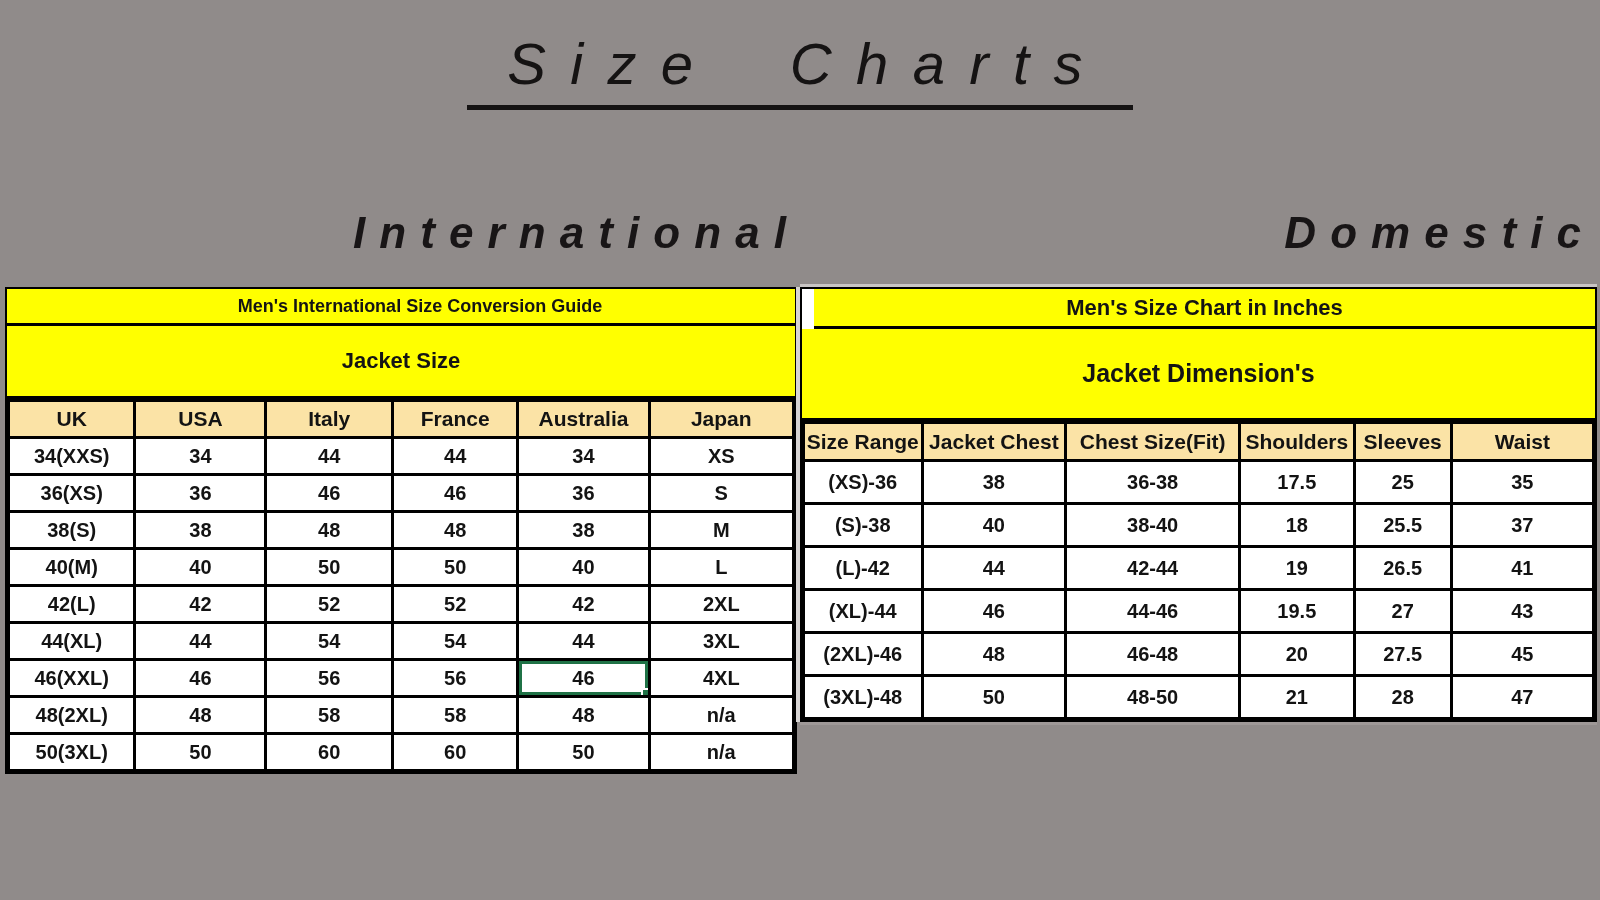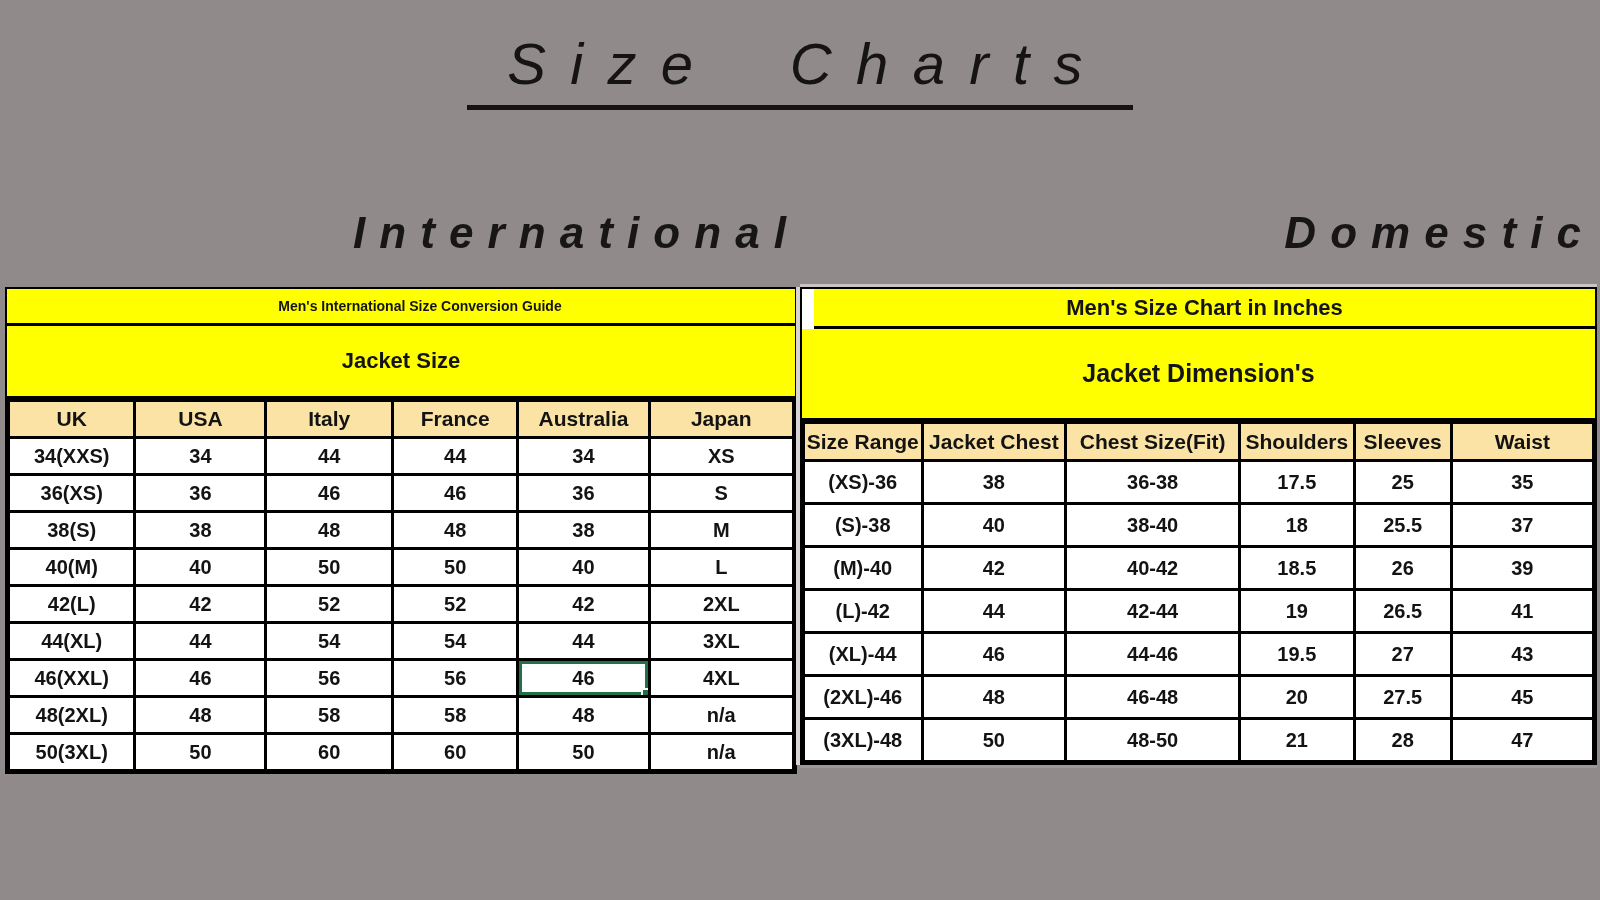--- a/index.html
+++ b/index.html
@@ -62,21 +62,21 @@
   .tbl-banner {
     background: #FFFF00;
     border-bottom: 3px solid #000;
     display: flex;
     align-items: center;
     justify-content: center;
     font-weight: 700;
     color: #141414;
     text-align: center;
   }
-  .intl-panel .tbl-banner.title    { height: 37px; font-size: 14px; padding-left: 38px; }
+  .intl-panel .tbl-banner.title    { height: 37px; font-size: 18px; padding-left: 38px; }
   .intl-panel .tbl-banner.subtitle { height: 73px; font-size: 22px; }
   .dom-panel  .tbl-banner.title    { height: 40px; font-size: 22px; margin-left: 12px; }
   .dom-panel  .tbl-banner.subtitle { height: 92px; font-size: 25px; }
 
   table.size-table {
     border-collapse: collapse;
     width: 100%;
     table-layout: fixed;
     background: #fff;
   }
@@ -262,28 +262,20 @@
           </tr>
           <tr>
             <td>(S)-38</td>
             <td>40</td>
             <td>38-40</td>
             <td>18</td>
             <td>25.5</td>
             <td>37</td>
           </tr>
           <tr>
-            <td>(M)-40</td>
-            <td>42</td>
-            <td>40-42</td>
-            <td>18.5</td>
-            <td>26</td>
-            <td>39</td>
-          </tr>
-          <tr>
             <td>(L)-42</td>
             <td>44</td>
             <td>42-44</td>
             <td>19</td>
             <td>26.5</td>
             <td>41</td>
           </tr>
           <tr>
             <td>(XL)-44</td>
             <td>46</td>

